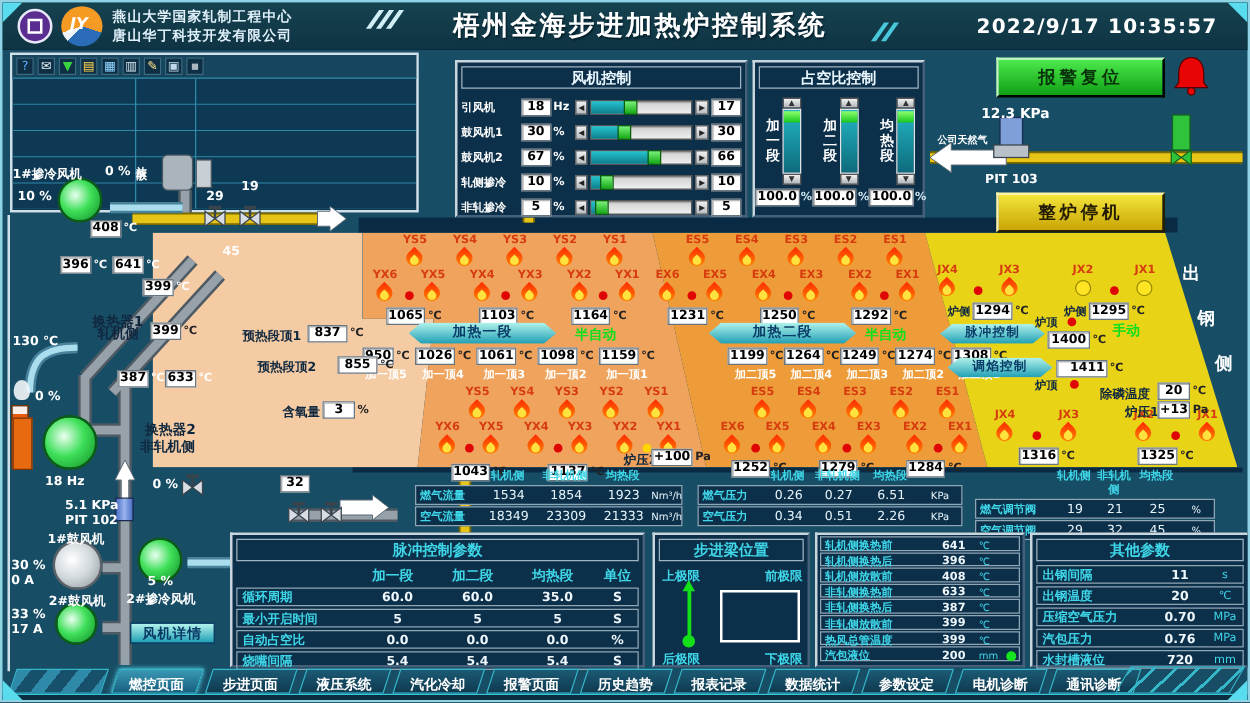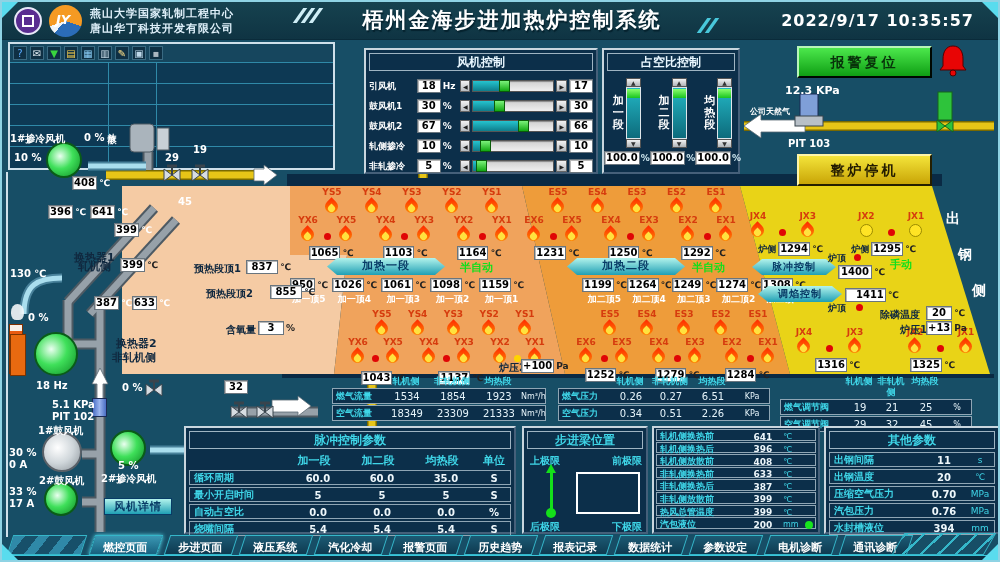--- a/index.html
+++ b/index.html
@@ -1295,21 +1295,21 @@
           <span class="ov">0.70</span>
           <span class="ou">MPa</span>
         </div>
         <div class="or">
           <span class="ol">汽包压力</span>
           <span class="ov">0.76</span>
           <span class="ou">MPa</span>
         </div>
         <div class="or">
           <span class="ol">水封槽液位</span>
-          <span class="ov">394</span>
+          <span class="ov">720</span>
           <span class="ou">mm</span>
         </div>
       </div>
   </div>
 
   <div class="deco-l abs"></div>
   <div id="nav-tabs">
       <div class="tab active"><span>燃控页面</span></div>
       <div class="tab"><span>步进页面</span></div>
       <div class="tab"><span>液压系统</span></div>

